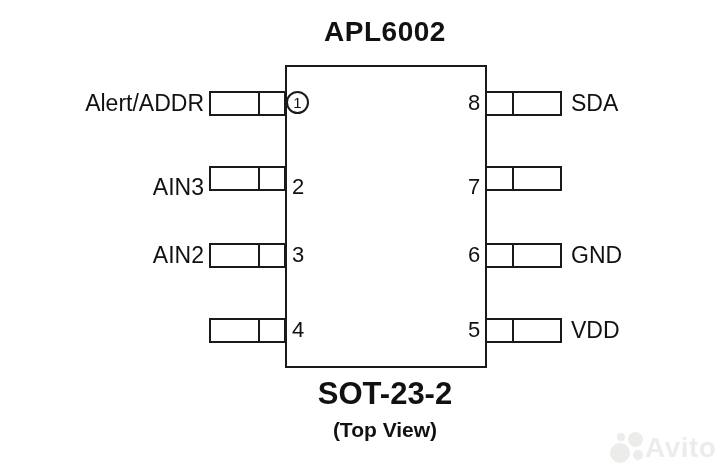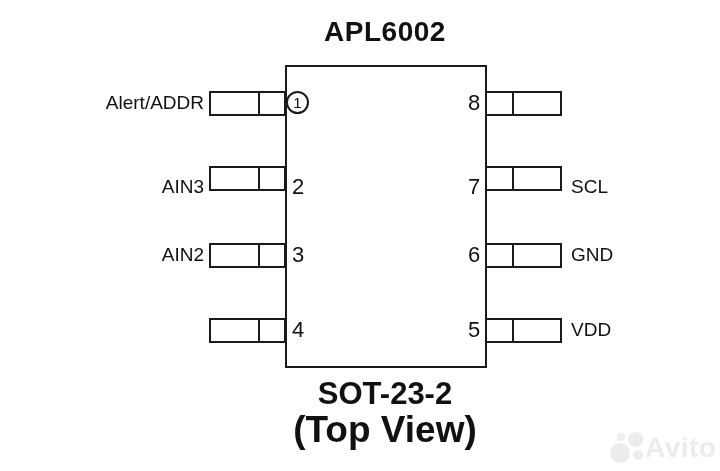--- a/index.html
+++ b/index.html
@@ -47,21 +47,21 @@
   }
   .lead.left{ left:209px; }
   .lead.left .div-line{ left:47px; }
   .lead.right{ left:485px; }
   .lead.right .div-line{ left:25px; }
   .y1{ top:91px; } .y2{ top:166px; } .y3{ top:243px; } .y4{ top:318px; }
 
   
   .plabel{
     position:absolute;
-    font-size:19px;
+    font-size:23px;
     line-height:26px;
     color:#111111;
   }
   .plabel.left{ left:30px; width:174px; text-align:right; }
   .plabel.right{ left:571px; width:140px; text-align:left; }
   .ly1{ top:90px; } .ly2{ top:165px;margin-top:9px; } .ly3{ top:242px; } .ly4{ top:317px; }
 
   
   .pnum{
     position:absolute;
@@ -92,21 +92,21 @@
     left:235px; top:376px; width:300px;
     text-align:center;
     font-size:31px; font-weight:bold;
     color:#111111;
     line-height:36px;
   }
   .view-name{
     position:absolute;
     left:235px; top:412px; width:300px;
     text-align:center;
-    font-size:37px; font-weight:bold;
+    font-size:21px; font-weight:bold;
     color:#111111;
     line-height:36px;
   }
 
   
   .wm-circle{
     position:absolute;
     border-radius:50%;
     background:#ececea;
   }
@@ -154,21 +154,21 @@
       <div class="div-line"></div>
     </div>
   <div class="lead right y4">
       <div class="div-line"></div>
     </div>
 
   <div class="plabel left ly1">Alert/ADDR</div>
   <div class="plabel left ly2">AIN3</div>
   <div class="plabel left ly3">AIN2</div>
 
-  <div class="plabel right ly2">SCL</div>
+  <div class="plabel right ly1">SDA</div>
   <div class="plabel right ly4">VDD</div>
   <div class="plabel right ly3">GND</div>
 
   <div class="pin1-circle">
     <span>1</span>
   </div>
   <div class="pnum left ly2">2</div>
   <div class="pnum left ly3">3</div>
   <div class="pnum left ly4">4</div>
 

